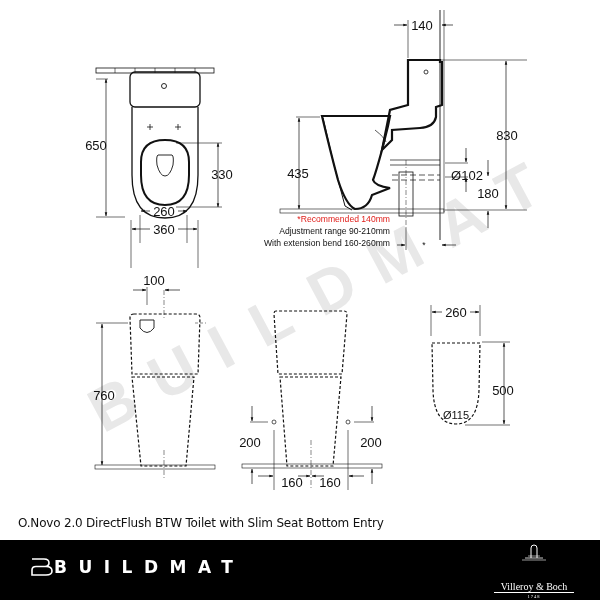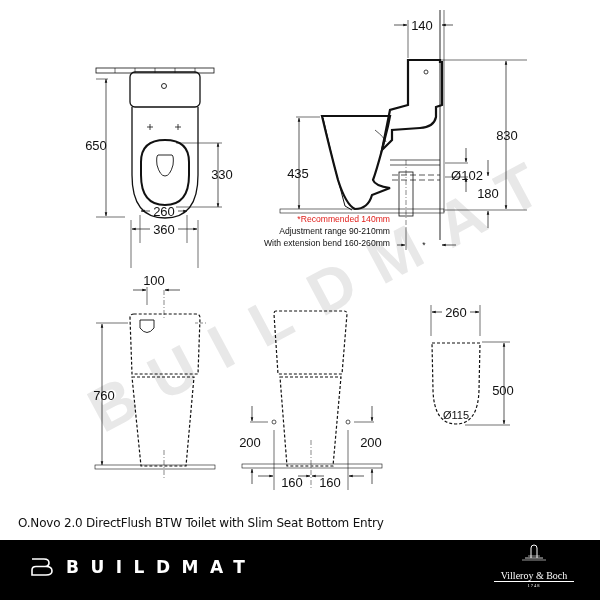--- a/index.html
+++ b/index.html
@@ -6,23 +6,23 @@
     body { width: 600px; height: 600px; background: #ffffff; position: relative; overflow: hidden; font-family: "DejaVu Sans", sans-serif; }
     #drawing { position: absolute; left: 0; top: 0; width: 600px; height: 500px; }
     #drawing text { font-family: "Liberation Sans", sans-serif; fill: #111; }
     .dim { font-size: 13px; }
     .note { font-size: 8.6px; }
     .note-red { fill: #e0201c !important; }
     .wm { font-family: "Liberation Sans", sans-serif; font-weight: bold; font-size: 62px; fill: #e8e8e8 !important; letter-spacing: 0px; }
     .caption { position: absolute; left: 18px; top: 516px; font-family: "DejaVu Sans", sans-serif; font-size: 12px; color: #111; letter-spacing: -0.2px; }
     .footer { position: absolute; left: 0; top: 540px; width: 600px; height: 60px; background: #000; }
     .brand { position: absolute; left: 30px; top: 16px; display: flex; align-items: center; }
-    .brand-name { color: #fff; font-family: "DejaVu Sans", sans-serif; font-weight: bold; font-size: 17px; letter-spacing: 11.5px; margin-left: 12px; }
+    .brand-name { color: #fff; font-family: "DejaVu Sans", sans-serif; font-weight: bold; font-size: 17px; letter-spacing: 11.5px; }
     .vb { position: absolute; left: 494px; top: 4px; width: 80px; text-align: center; color: #fff; }
-    .vb-name { font-family: "Liberation Serif", serif; font-size: 10px; display: block; border-bottom: 0.5px solid #fff; line-height: 11px; margin-top: 4px; }
+    .vb-name { font-family: "Liberation Serif", serif; font-size: 10px; display: block; border-bottom: 0.5px solid #fff; line-height: 11px; margin-top: 15px; }
     .vb-year { font-family: "Liberation Serif", serif; font-size: 4.5px; letter-spacing: 1px; display: block; margin-top: 1px; }
   </style>
 </head>
 <body>
 
 <svg id="drawing" width="600" height="500" viewBox="0 0 600 500" xmlns="http://www.w3.org/2000/svg">
   <defs>
     <marker id="arr" viewBox="0 0 10 10" refX="9" refY="5" markerWidth="6" markerHeight="6" orient="auto-start-reverse">
       <path d="M0,2 L10,5 L0,8 z" fill="#111"></path>
     </marker>

